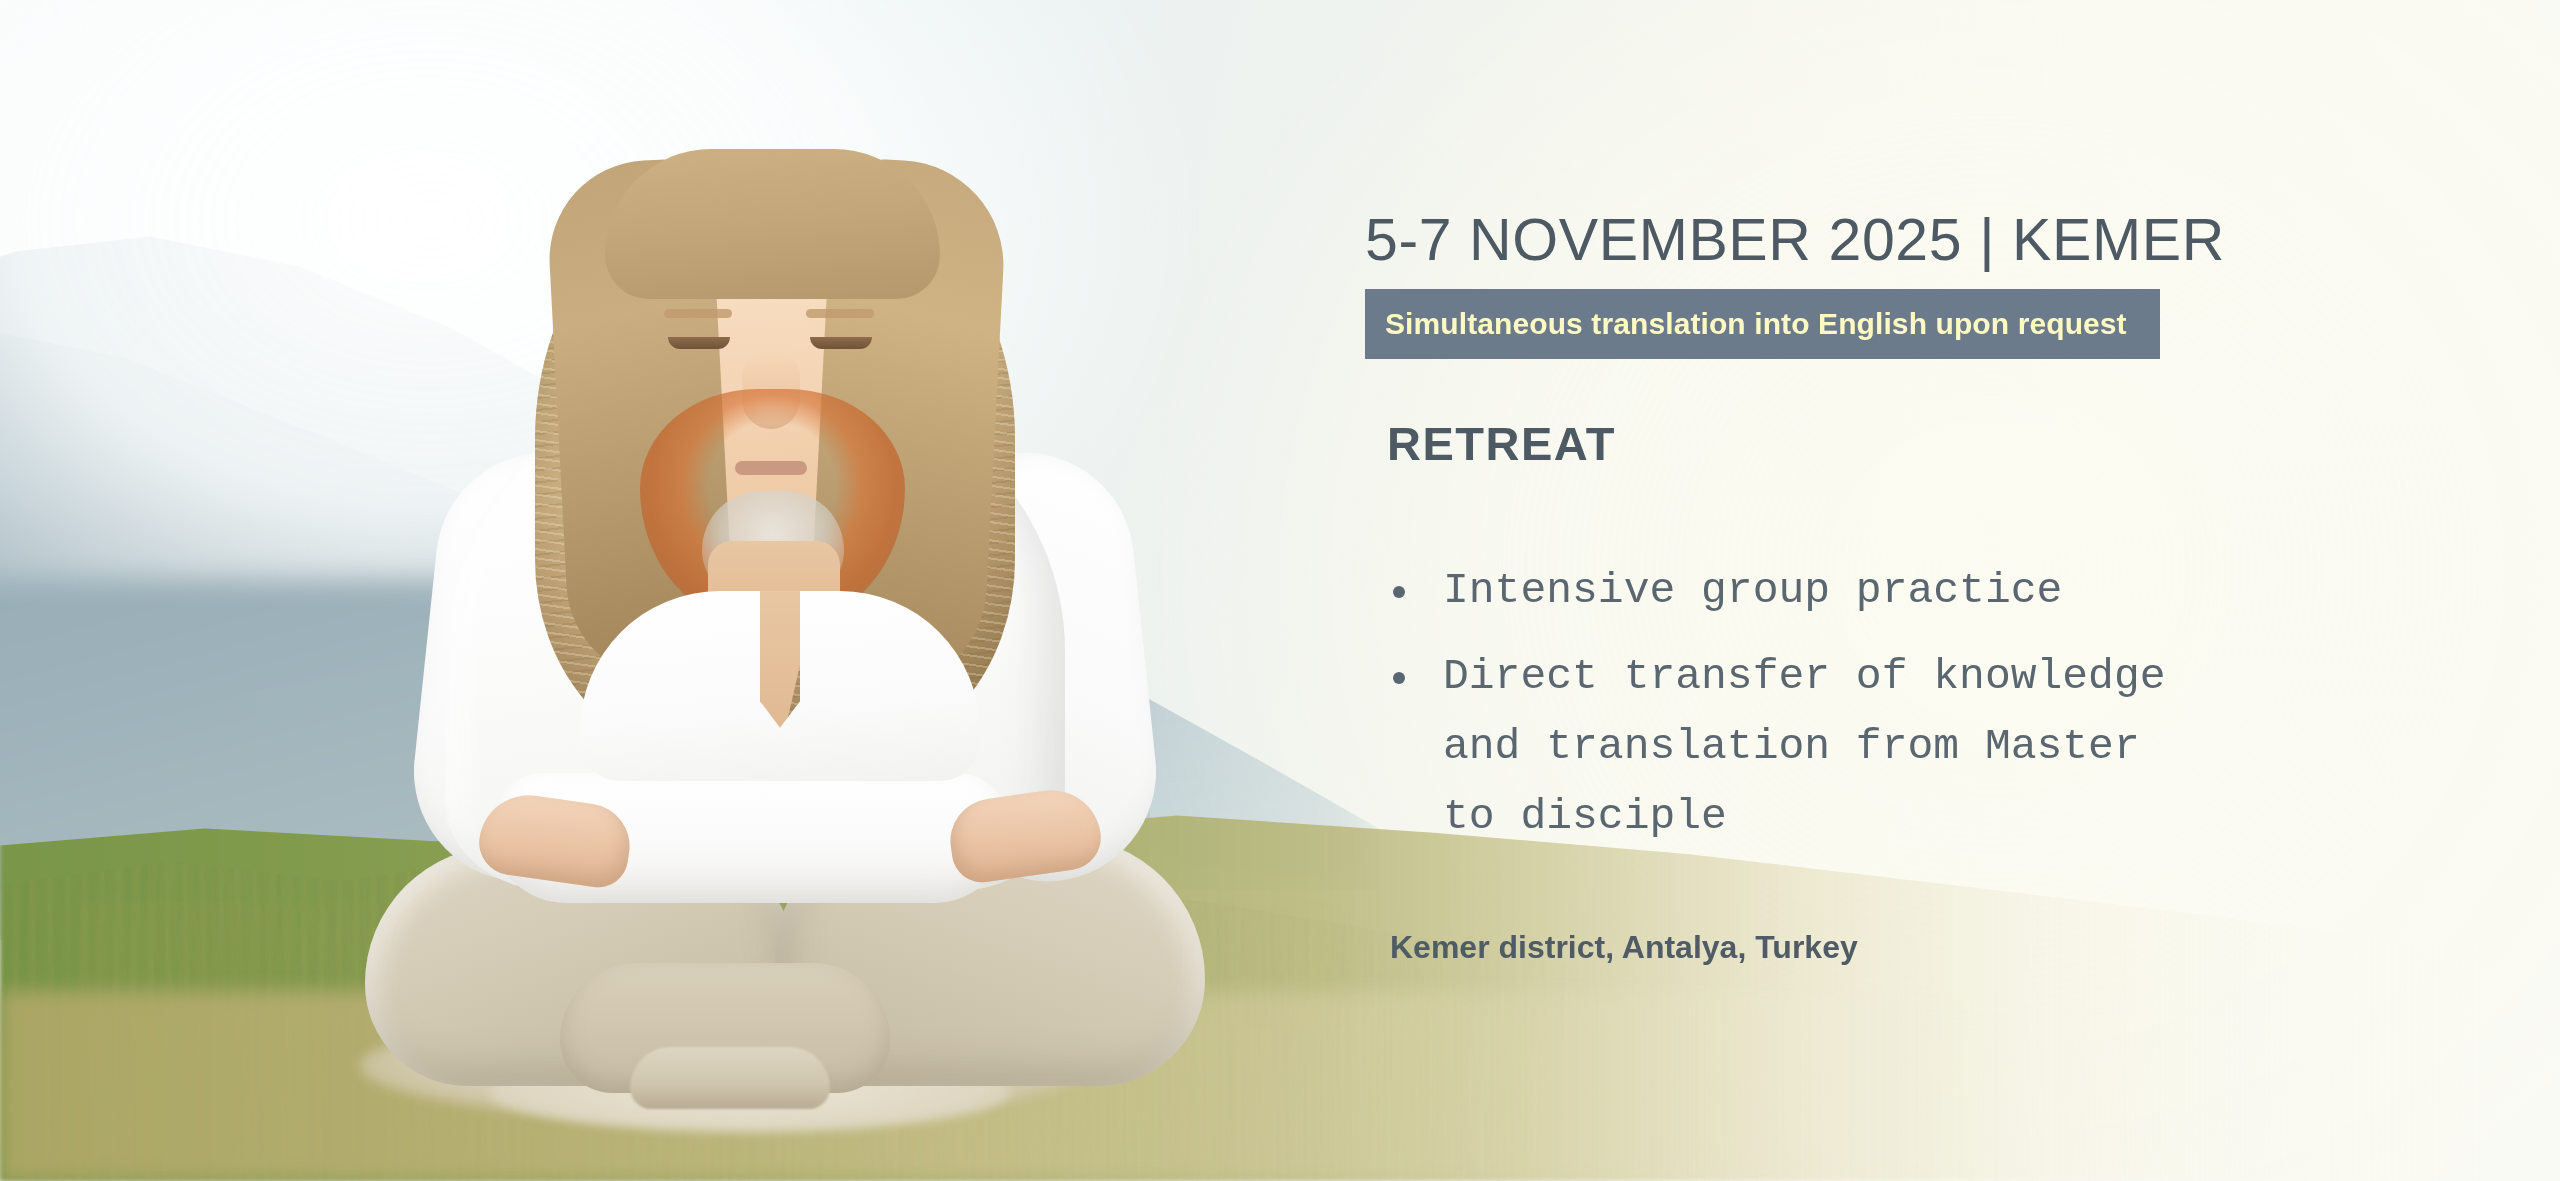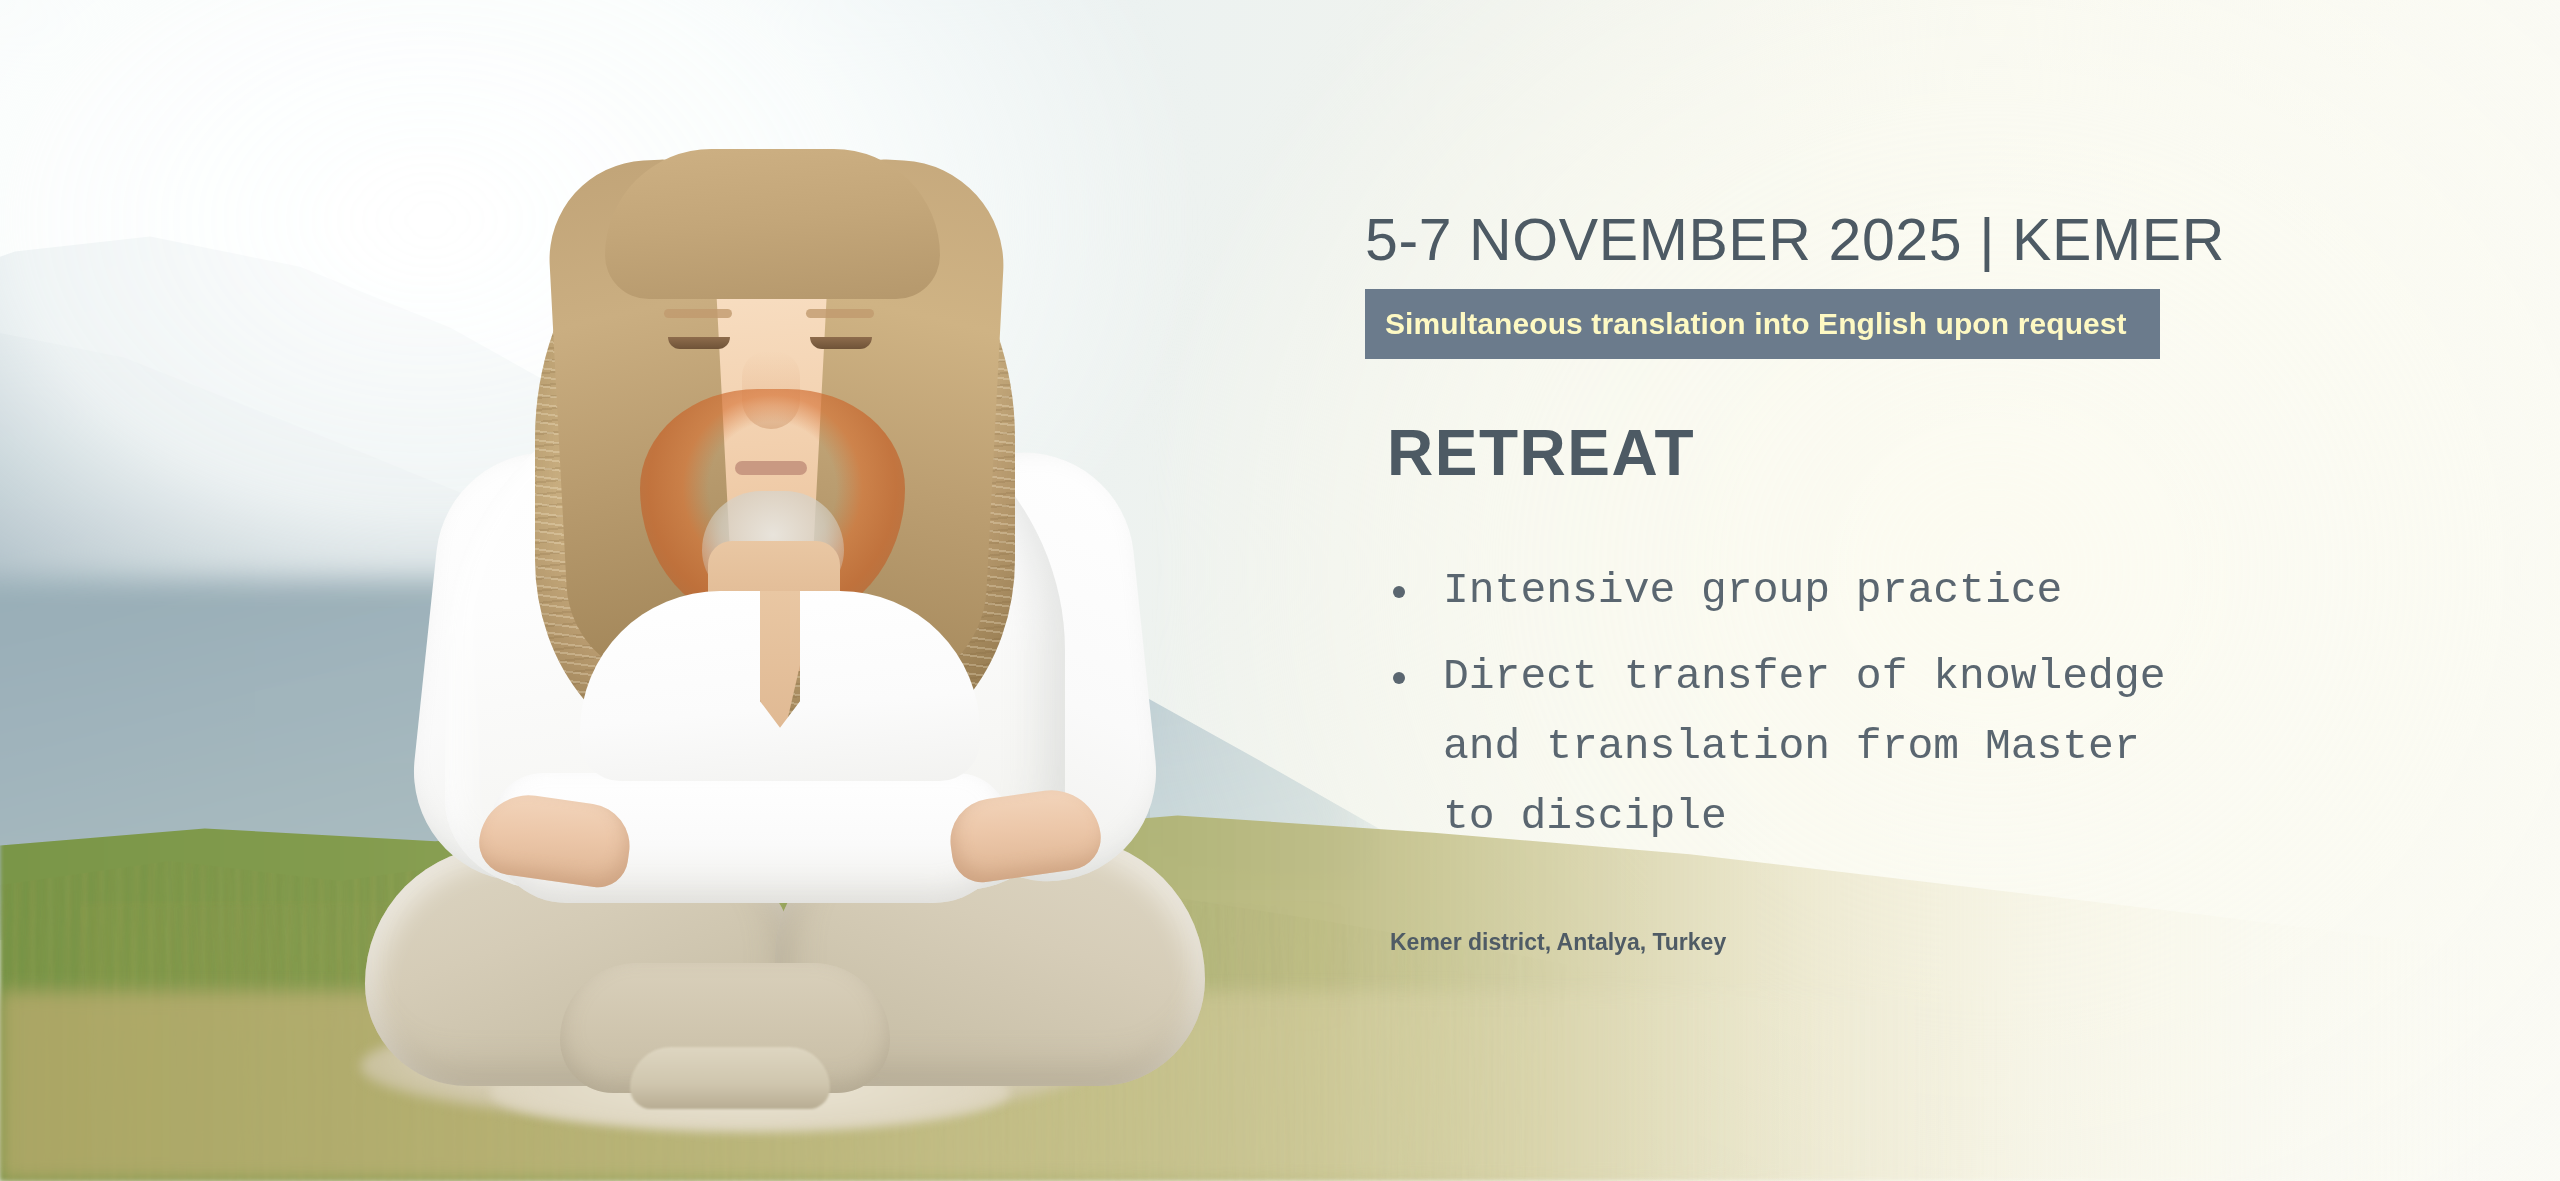--- a/index.html
+++ b/index.html
@@ -330,21 +330,21 @@
     padding-left:20px;
   }
   .badge-text {
     font-size:30px; font-weight:bold;
     color:#fef9c3;
     letter-spacing:.1px;
     white-space:nowrap;
   }
   .retreat-title {
     position:absolute; left:22px; top:415px;
-    font-size:64px; font-weight:bold;
+    font-size:47px; font-weight:bold;
     letter-spacing:1.5px;
     color:#4d5a64;
   }
   .bullets {
     position:absolute; left:18px; top:555px;
     list-style:none;
     width:790px;
     font-family:Liberation Mono, monospace;
   }
   .bullets li {
@@ -359,21 +359,21 @@
   .bullets li::before {
     content:"";
     position:absolute;
     left:10px; top:30px;
     width:12px; height:12px;
     border-radius:50%;
     background:#5a6670;
   }
   .location {
     position:absolute; left:25px; top:928px;
-    font-size:23px; font-weight:bold;
+    font-size:32px; font-weight:bold;
     color:#4f5b65;
     white-space:nowrap;
   }
 
   
   .edge-fade {
     position:absolute; inset:0;
     pointer-events:none;
     background:linear-gradient(to right, rgba(255,255,255,0) 62%, rgba(252,252,246,.22) 82%, rgba(252,252,246,.30) 100%);
   }

